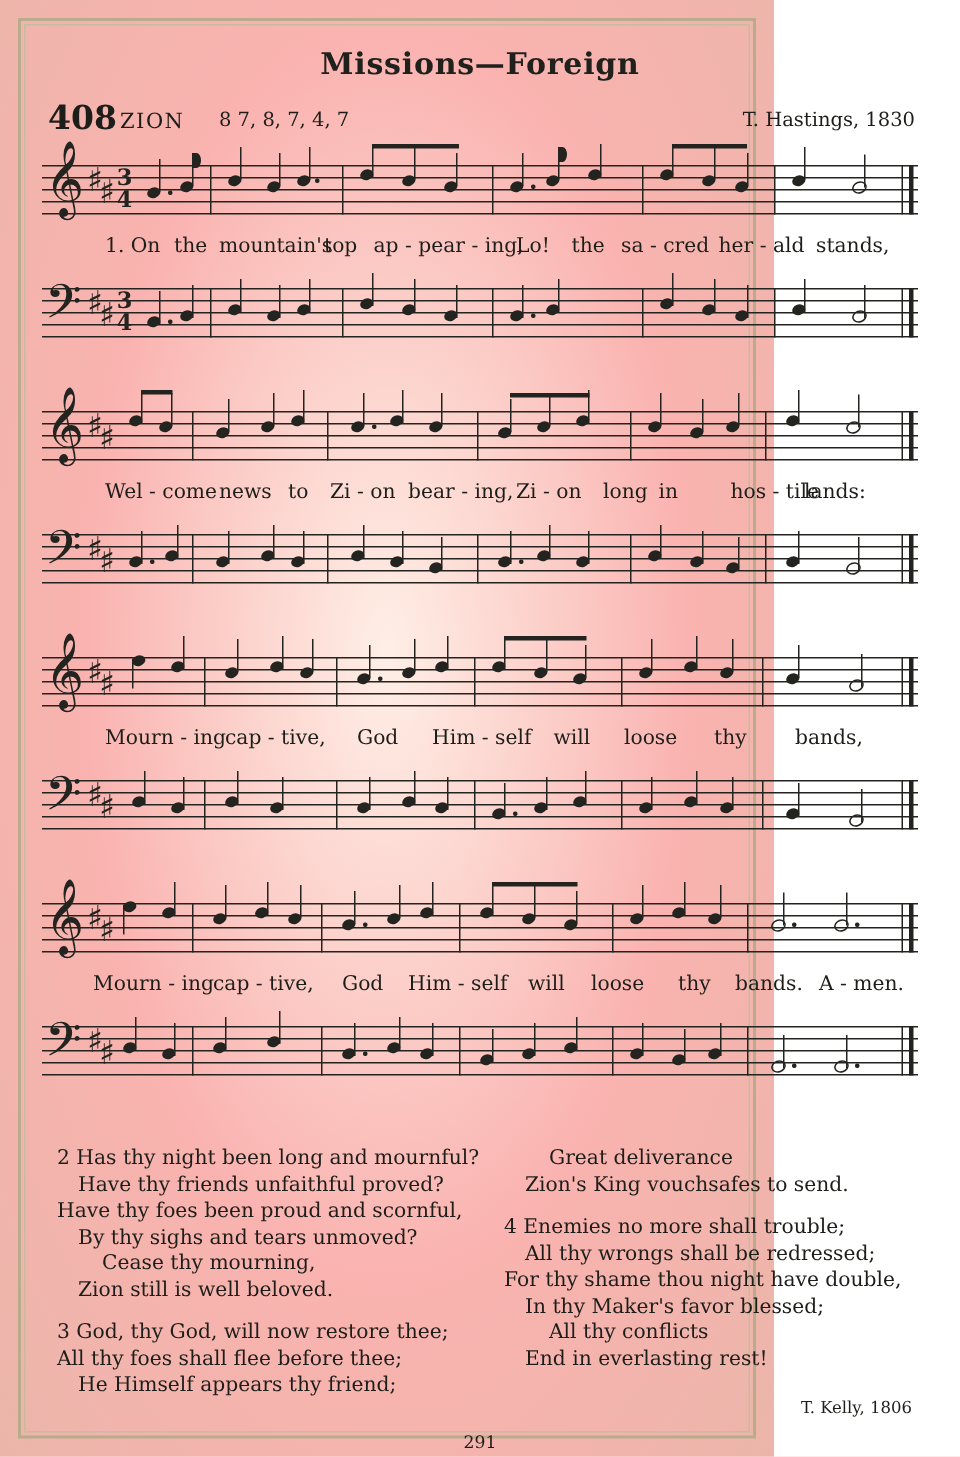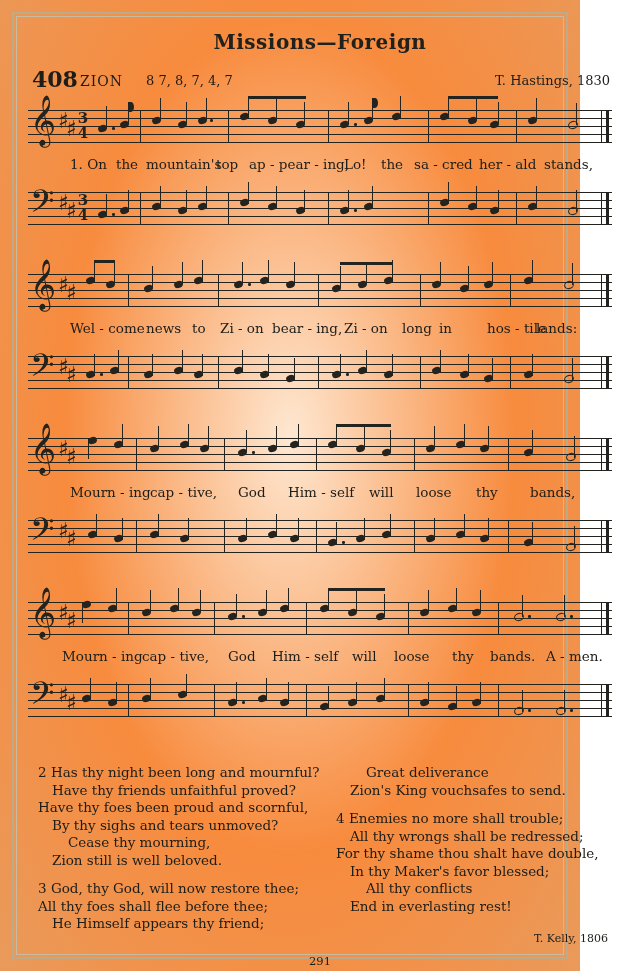--- a/index.html
+++ b/index.html
@@ -8,23 +8,23 @@
     background: #ffffff;
   }
   body {
     width: 640px;
     height: 971px;
     overflow: hidden;
     font-family: "Liberation Serif", serif;
   }
   .page {
     position: relative;
-    width: 580px;
+    width: 516px;
     height: 971px;
-    background: #f97316;
+    background: #fca5a5;
     box-sizing: border-box;
   }
   
   .page::before {
     content: "";
     position: absolute;
     inset: 0;
     background:
       radial-gradient(ellipse at 50% 45%, rgba(255,252,242,0.85) 0%, rgba(241,234,219,0.2) 55%, rgba(214,202,176,0.45) 100%);
     pointer-events: none;
@@ -865,21 +865,21 @@
       <div class="verse-col right">
 
         <div class="verse">
           <div class="vline ind2">Great deliverance</div>
           <div class="vline ind1">Zion's King vouchsafes to send.</div>
         </div>
 
         <div class="verse">
           <div class="vline"><span>4</span> <span>Enemies no more shall trouble;</span></div>
           <div class="vline ind1">All thy wrongs shall be redressed;</div>
-          <div class="vline">For thy shame thou shalt have double,</div>
+          <div class="vline">For thy shame thou night have double,</div>
           <div class="vline ind1">In thy Maker's favor blessed;</div>
           <div class="vline ind2">All thy conflicts</div>
           <div class="vline ind1">End in everlasting rest!</div>
         </div>
 
       </div>
 
       <div class="attrib">T. Kelly, 1806</div>
       <div class="page-number">291</div>
     </div>

